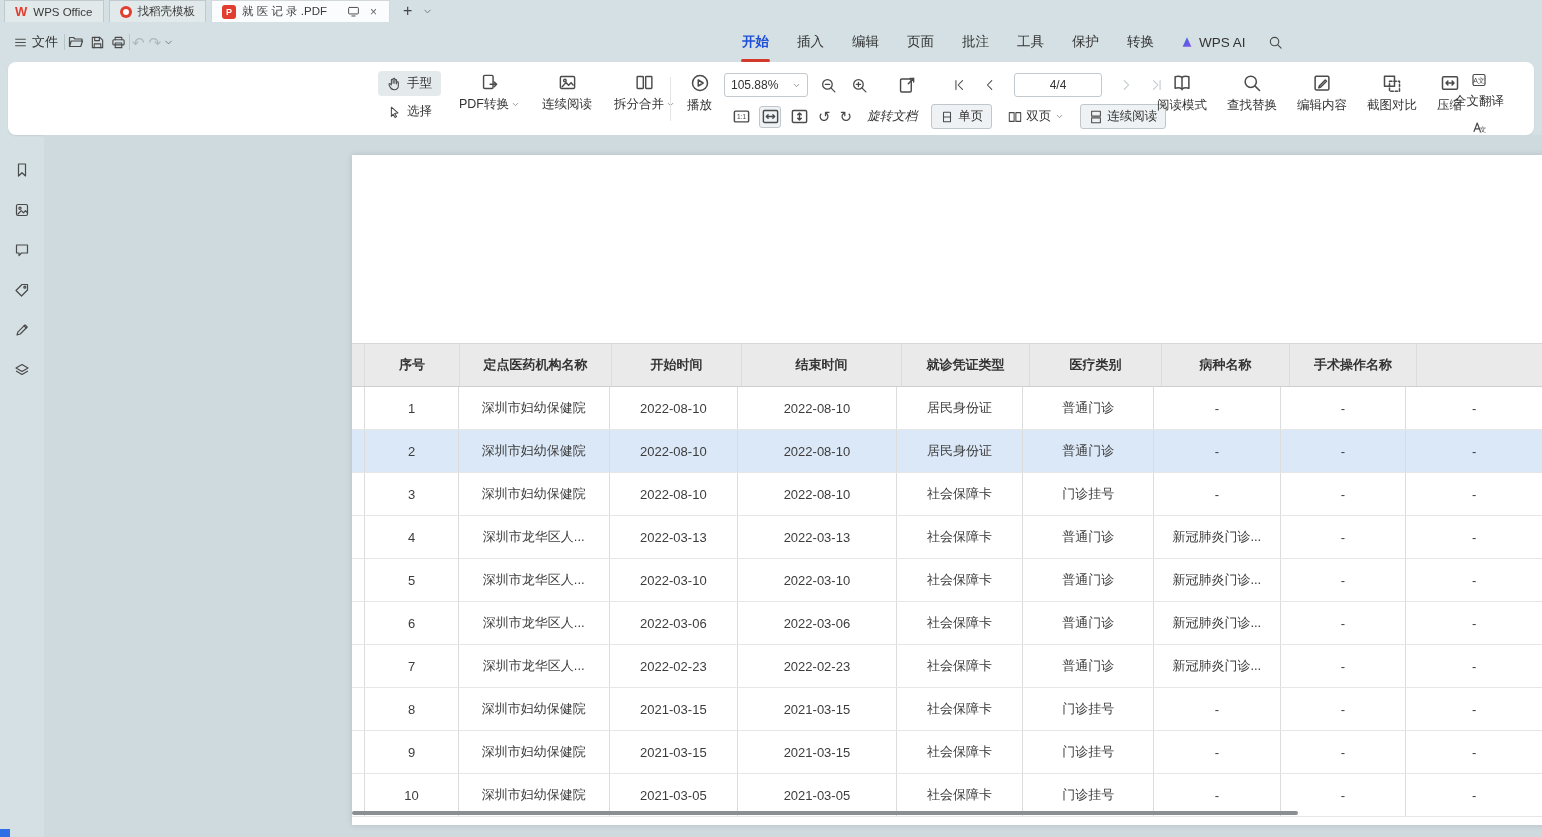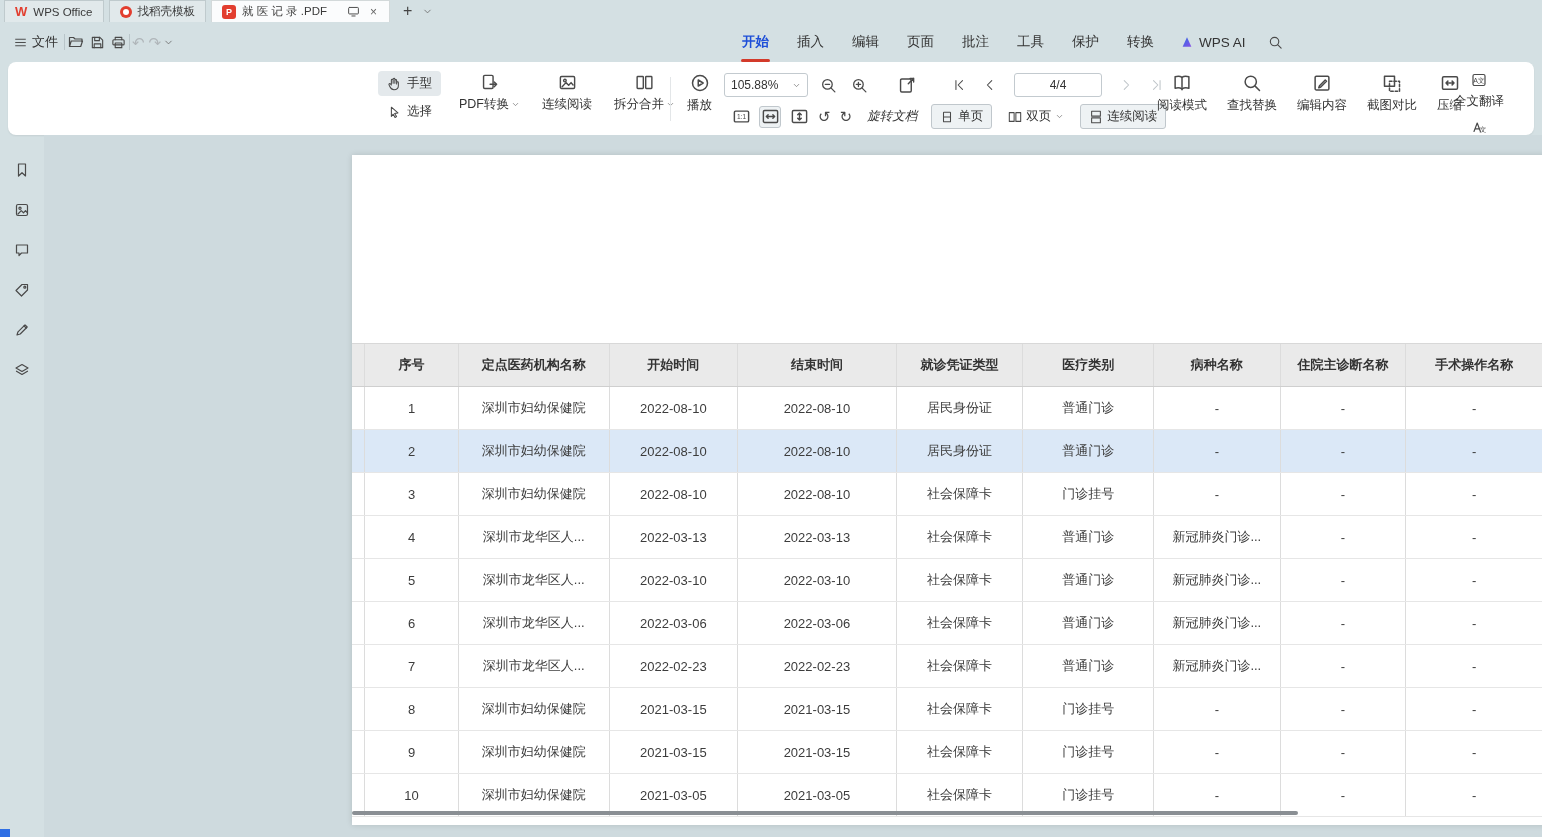--- a/index.html
+++ b/index.html
@@ -515,21 +515,20 @@
   <div class="page">
     <div class="dtable">
       <div class="thead">
           <div class="th">序号</div>
           <div class="th">定点医药机构名称</div>
           <div class="th">开始时间</div>
           <div class="th">结束时间</div>
           <div class="th">就诊凭证类型</div>
           <div class="th">医疗类别</div>
           <div class="th">病种名称</div>
-          <div class="th">住院主诊断名称</div>
           <div class="th">手术操作名称</div>
         </div>
       <div>
           <div class="tr">
             <div class="td">1</div>
             <div class="td">深圳市妇幼保健院</div>
             <div class="td">2022-08-10</div>
             <div class="td">2022-08-10</div>
             <div class="td">居民身份证</div>
             <div class="td">普通门诊</div>

